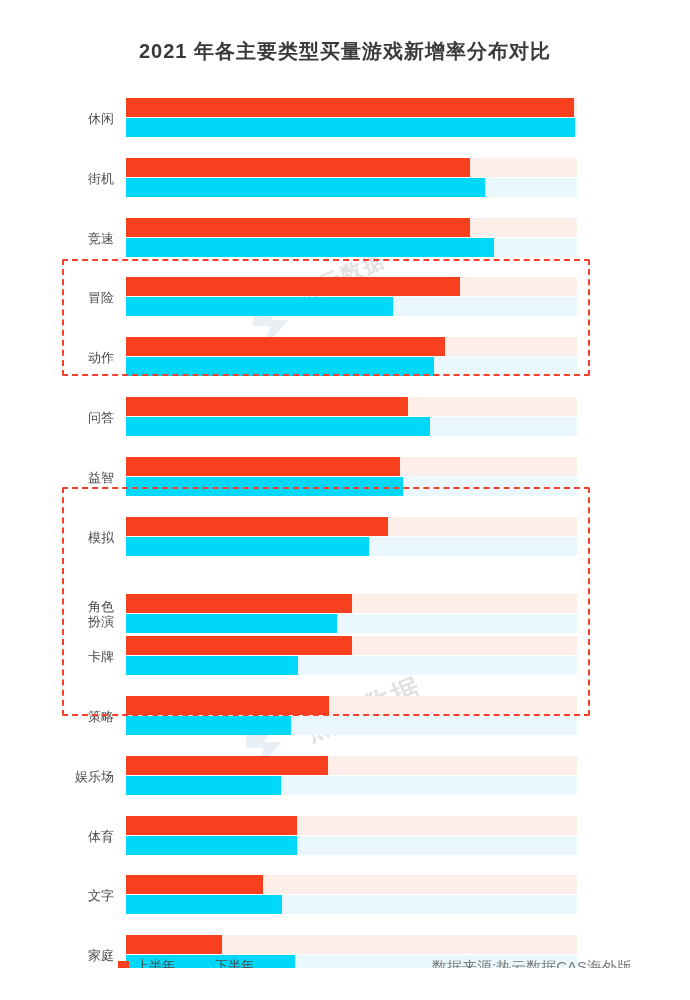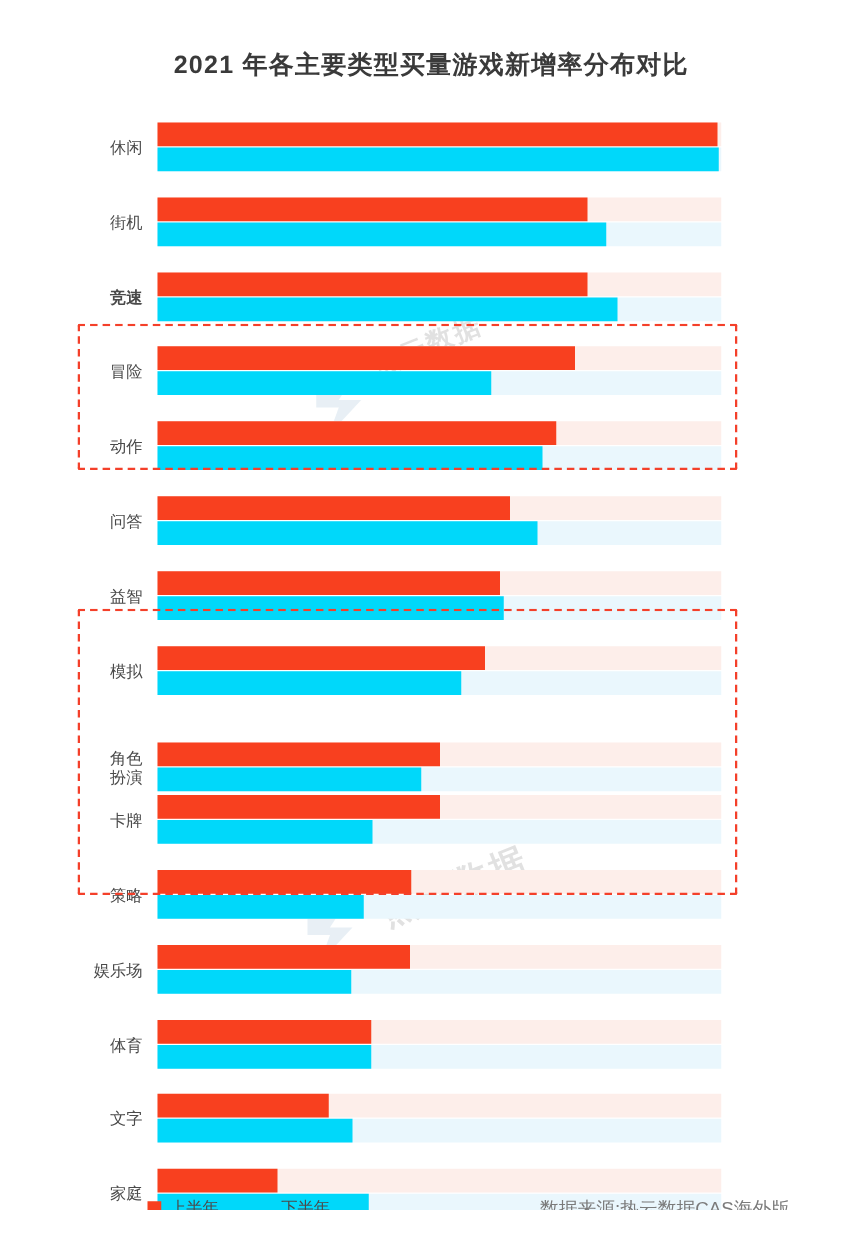--- a/index.html
+++ b/index.html
@@ -109,21 +109,21 @@
     opacity: 0.17;
   }
 
   
   #legend {
     position: absolute;
     left: 118px;
     top: 957px;
     display: flex;
     align-items: center;
-    gap: 32px;
+    gap: 22px;
   }
   .legend-item {
     display: flex;
     align-items: center;
     gap: 7px;
   }
   .legend-swatch {
     width: 11px;
     height: 11px;
     display: inline-block;
@@ -173,21 +173,21 @@
         </div>
         <div class="row" style="top: 155.8px;">
           <div class="cat-label">街机</div>
           <div class="bars">
             <div class="track t-h1"></div>
             <div class="bar b-h1" style="width: 344.113px;"></div>
             <div class="track t-h2"></div>
             <div class="bar b-h2" style="width: 358.996px;"></div>
           </div>
         </div>
-        <div class="row" style="top: 215.6px; font-weight: bold;">
+        <div class="row" style="top: 215.6px;">
           <div class="cat-label">竞速</div>
           <div class="bars">
             <div class="track t-h1"></div>
             <div class="bar b-h1" style="width: 344.113px;"></div>
             <div class="track t-h2"></div>
             <div class="bar b-h2" style="width: 368.016px;"></div>
           </div>
         </div>
         <div class="row" style="top: 275.4px;">
           <div class="cat-label">冒险</div>

